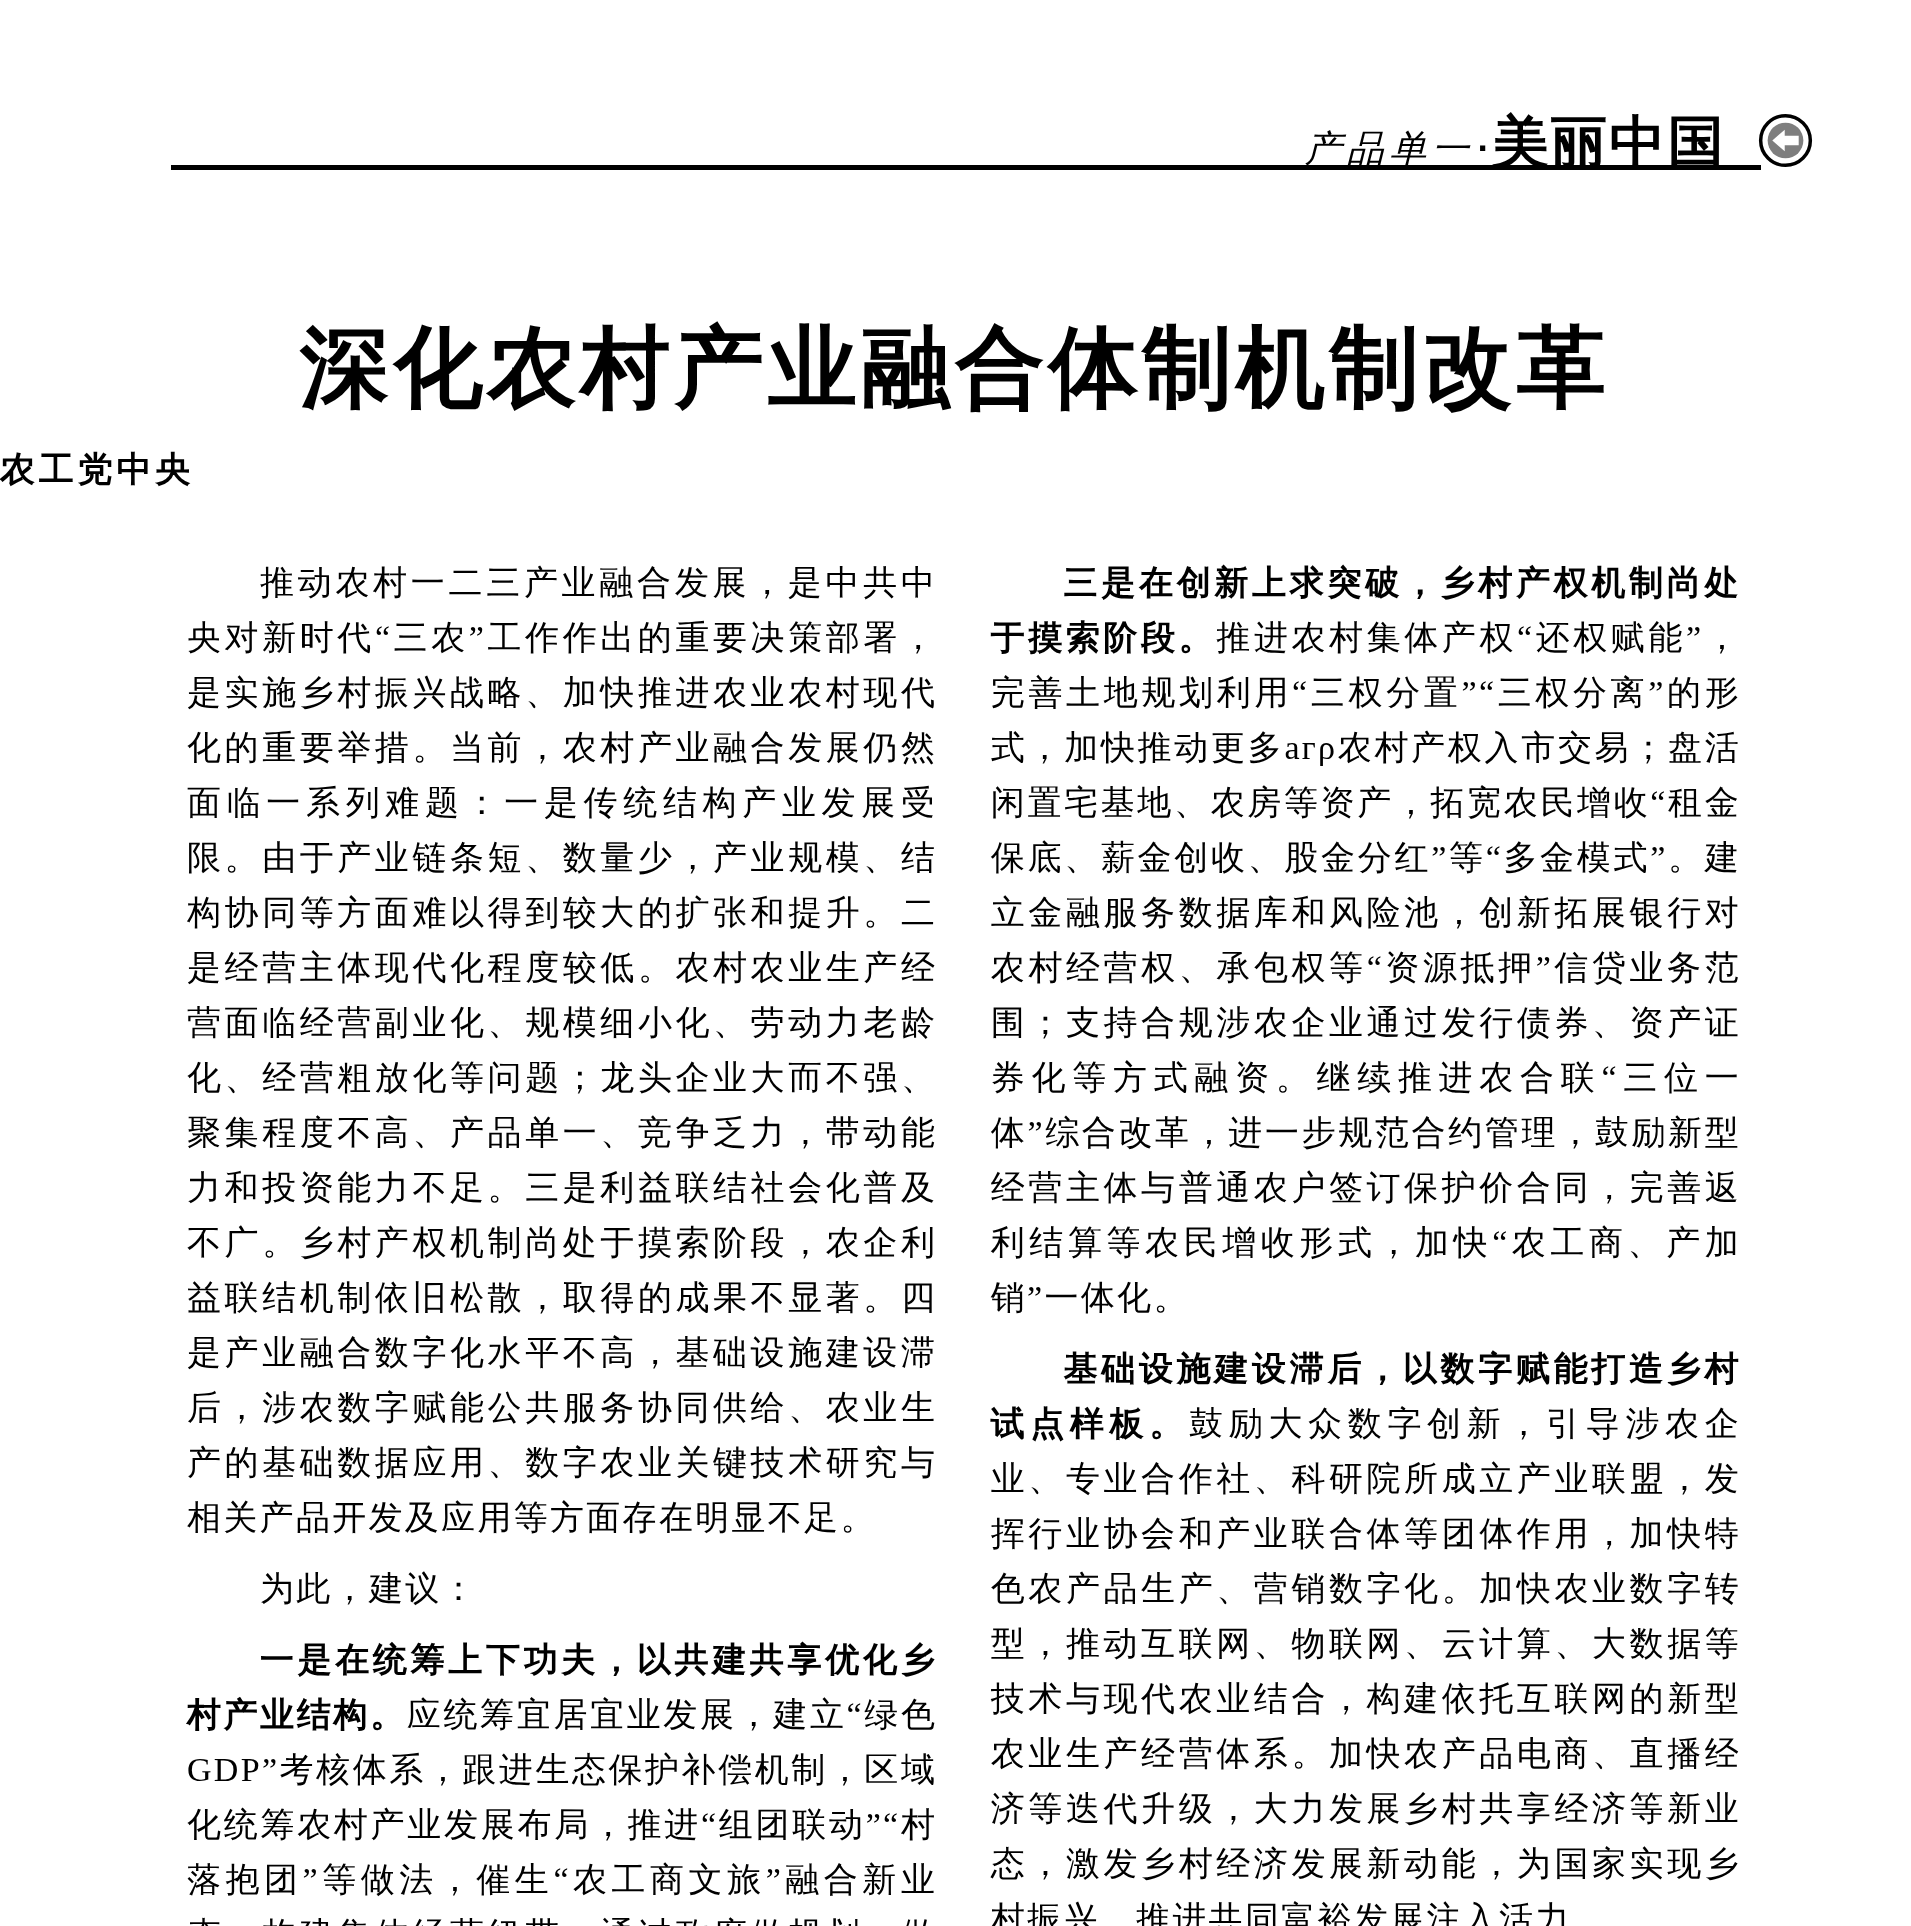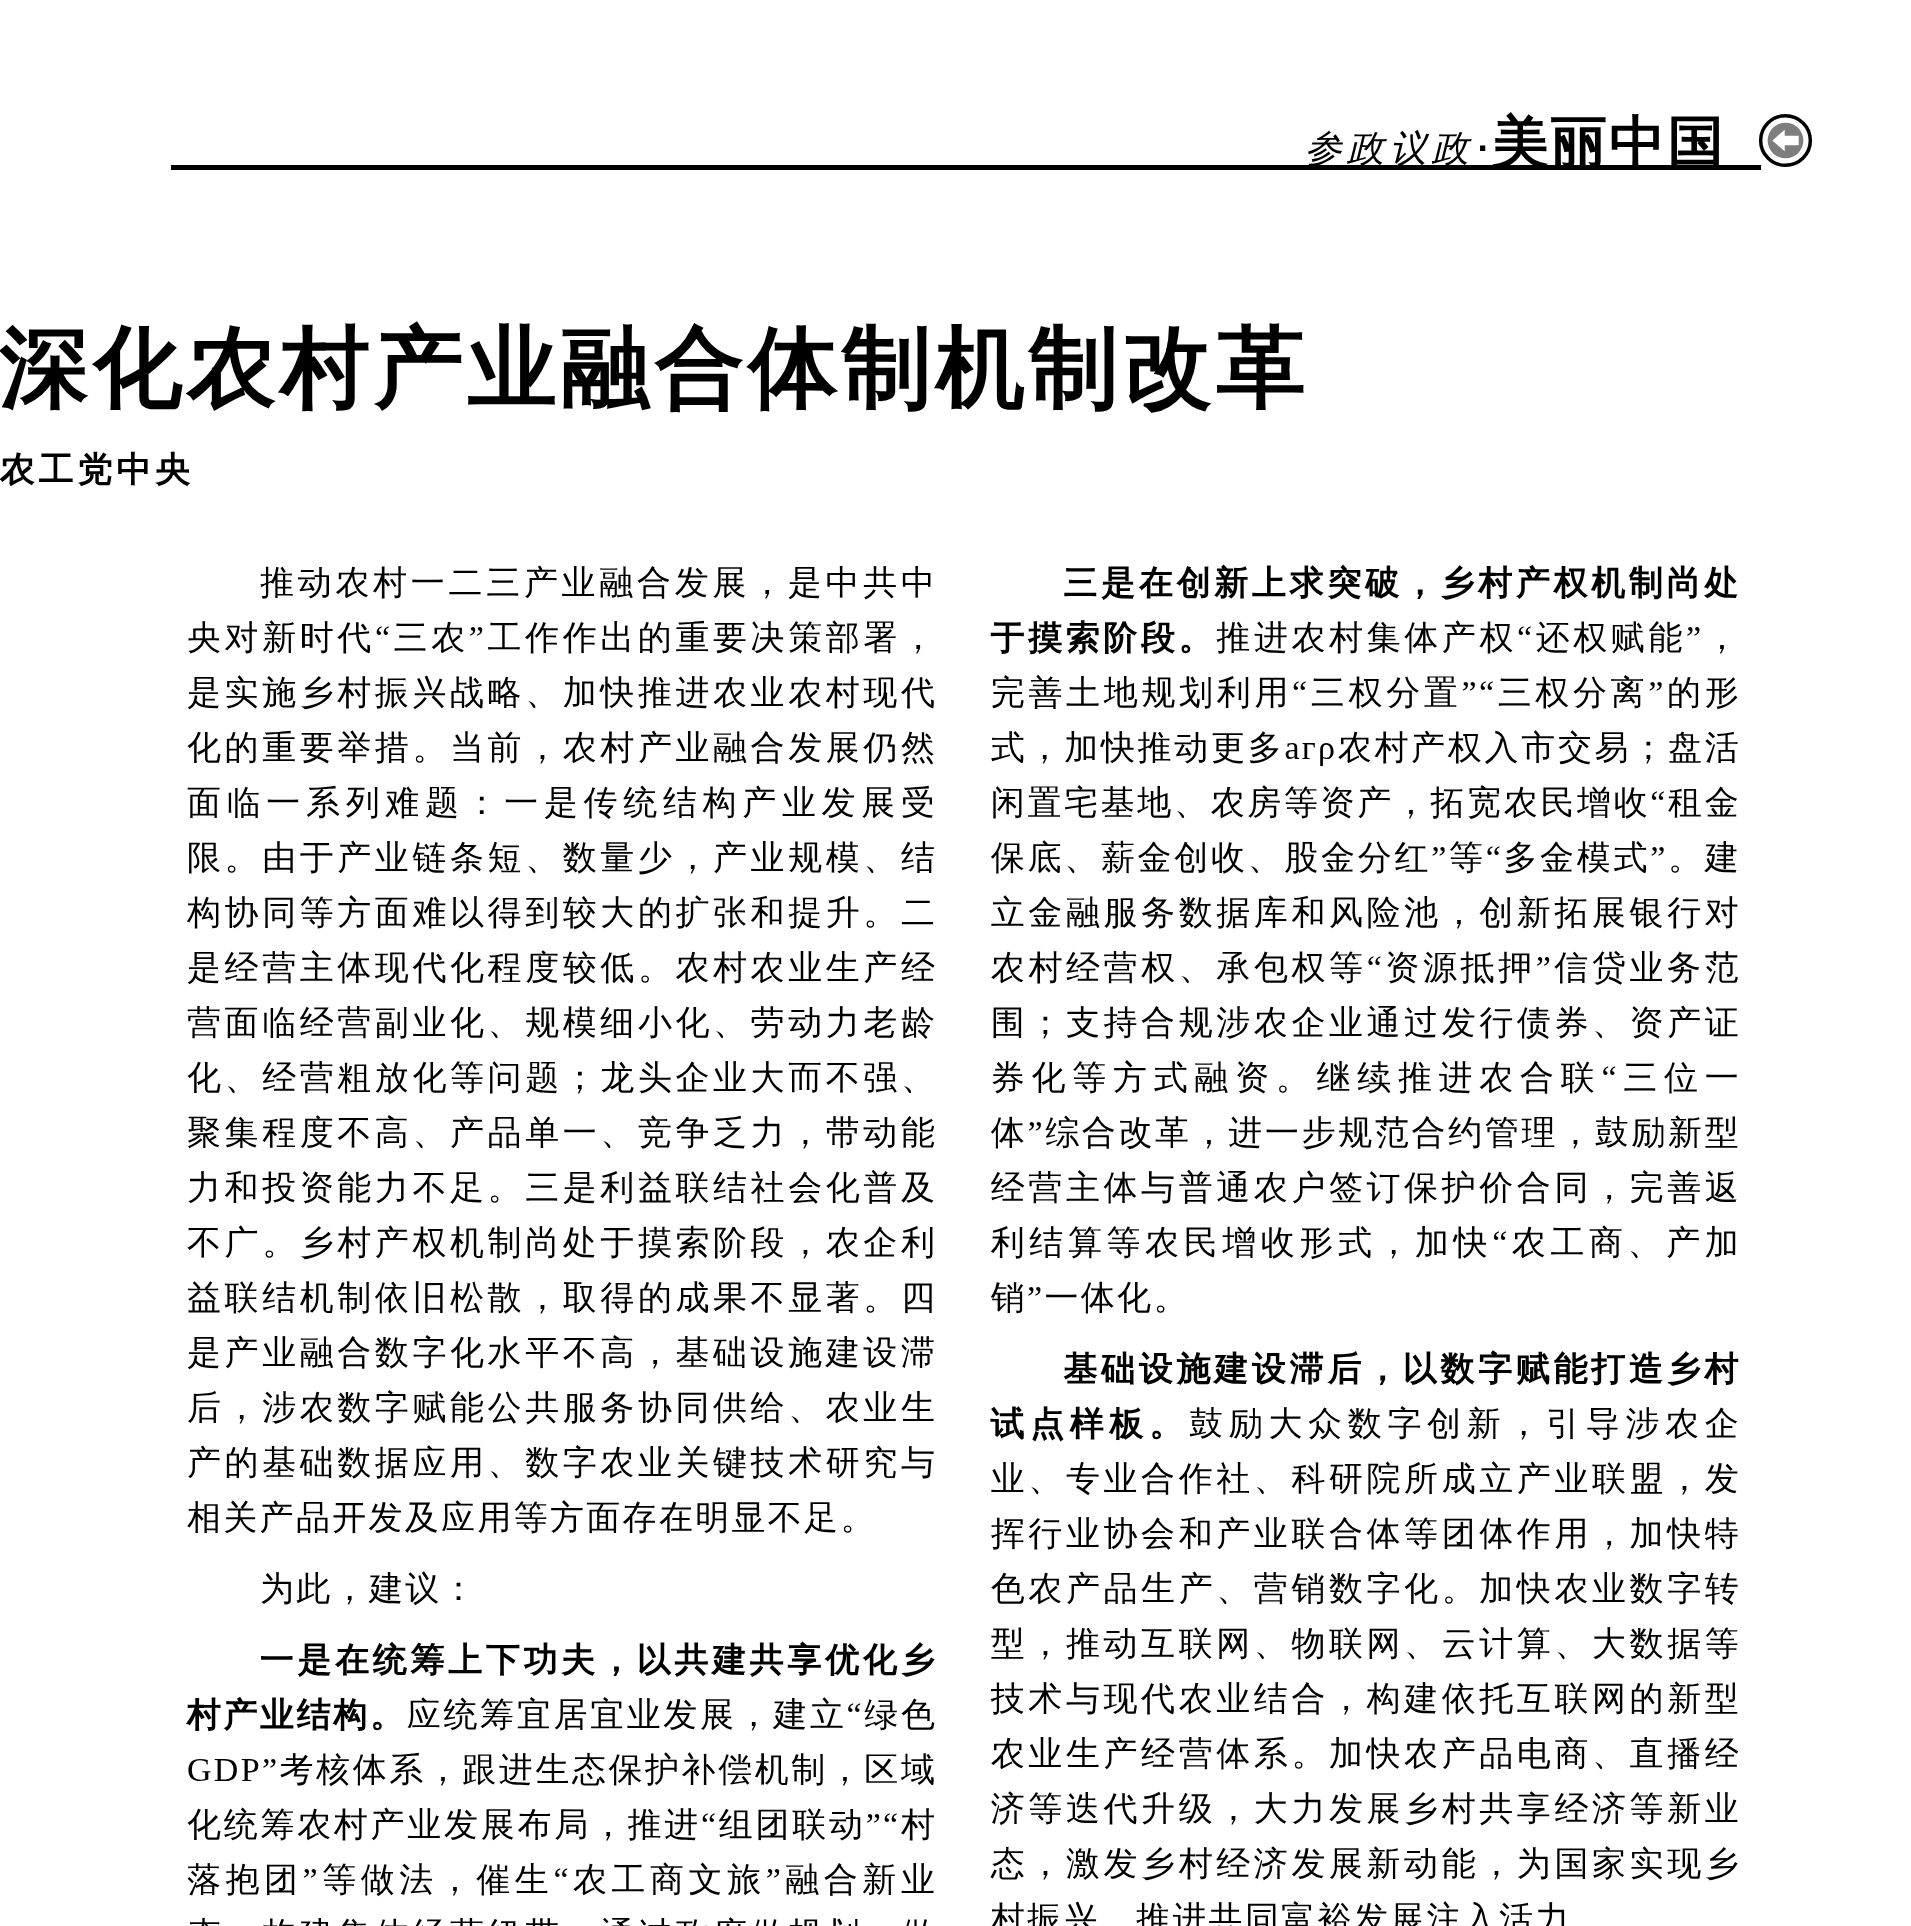--- a/index.html
+++ b/index.html
@@ -44,20 +44,21 @@
   }
   .header-icon{
     position:absolute;
     left:1756px;top:111px;
     width:59px;height:59px;
   }
   
   .title{
     position:absolute;
     left:0;top:319px;width:100%;
+    text-align:center;
     font-family:"Liberation Sans", sans-serif;
     font-weight:bold;
     font-size:89px;
     letter-spacing:4.6px;
     line-height:1.1;
     margin:0;
   }
   .author{
     position:absolute;
     left:0;top:446px;width:100%;
@@ -91,21 +92,21 @@
     font-weight:bold;
     font-style:normal;
   }
 </style>
 </head>
 <body>
 
 <div class="page">
 
   <div class="header-text">
-    <span class="header-script">参政议政</span><span class="header-dot">·</span><span class="header-bold">美丽中国</span>
+    <span class="header-script">产品单一</span><span class="header-dot">·</span><span class="header-bold">美丽中国</span>
   </div>
 
   <svg class="header-icon" viewBox="0 0 152 152">
     <circle cx="76" cy="76" r="64" fill="none" stroke="#000" stroke-width="9"></circle>
     <circle cx="76" cy="76" r="46" fill="#7e7e7e"></circle>
     <polygon points="42,76 74,48 74,64 110,64 110,88 74,88 74,104" fill="#ffffff"></polygon>
   </svg>
 
   <div class="header-rule"></div>
 

